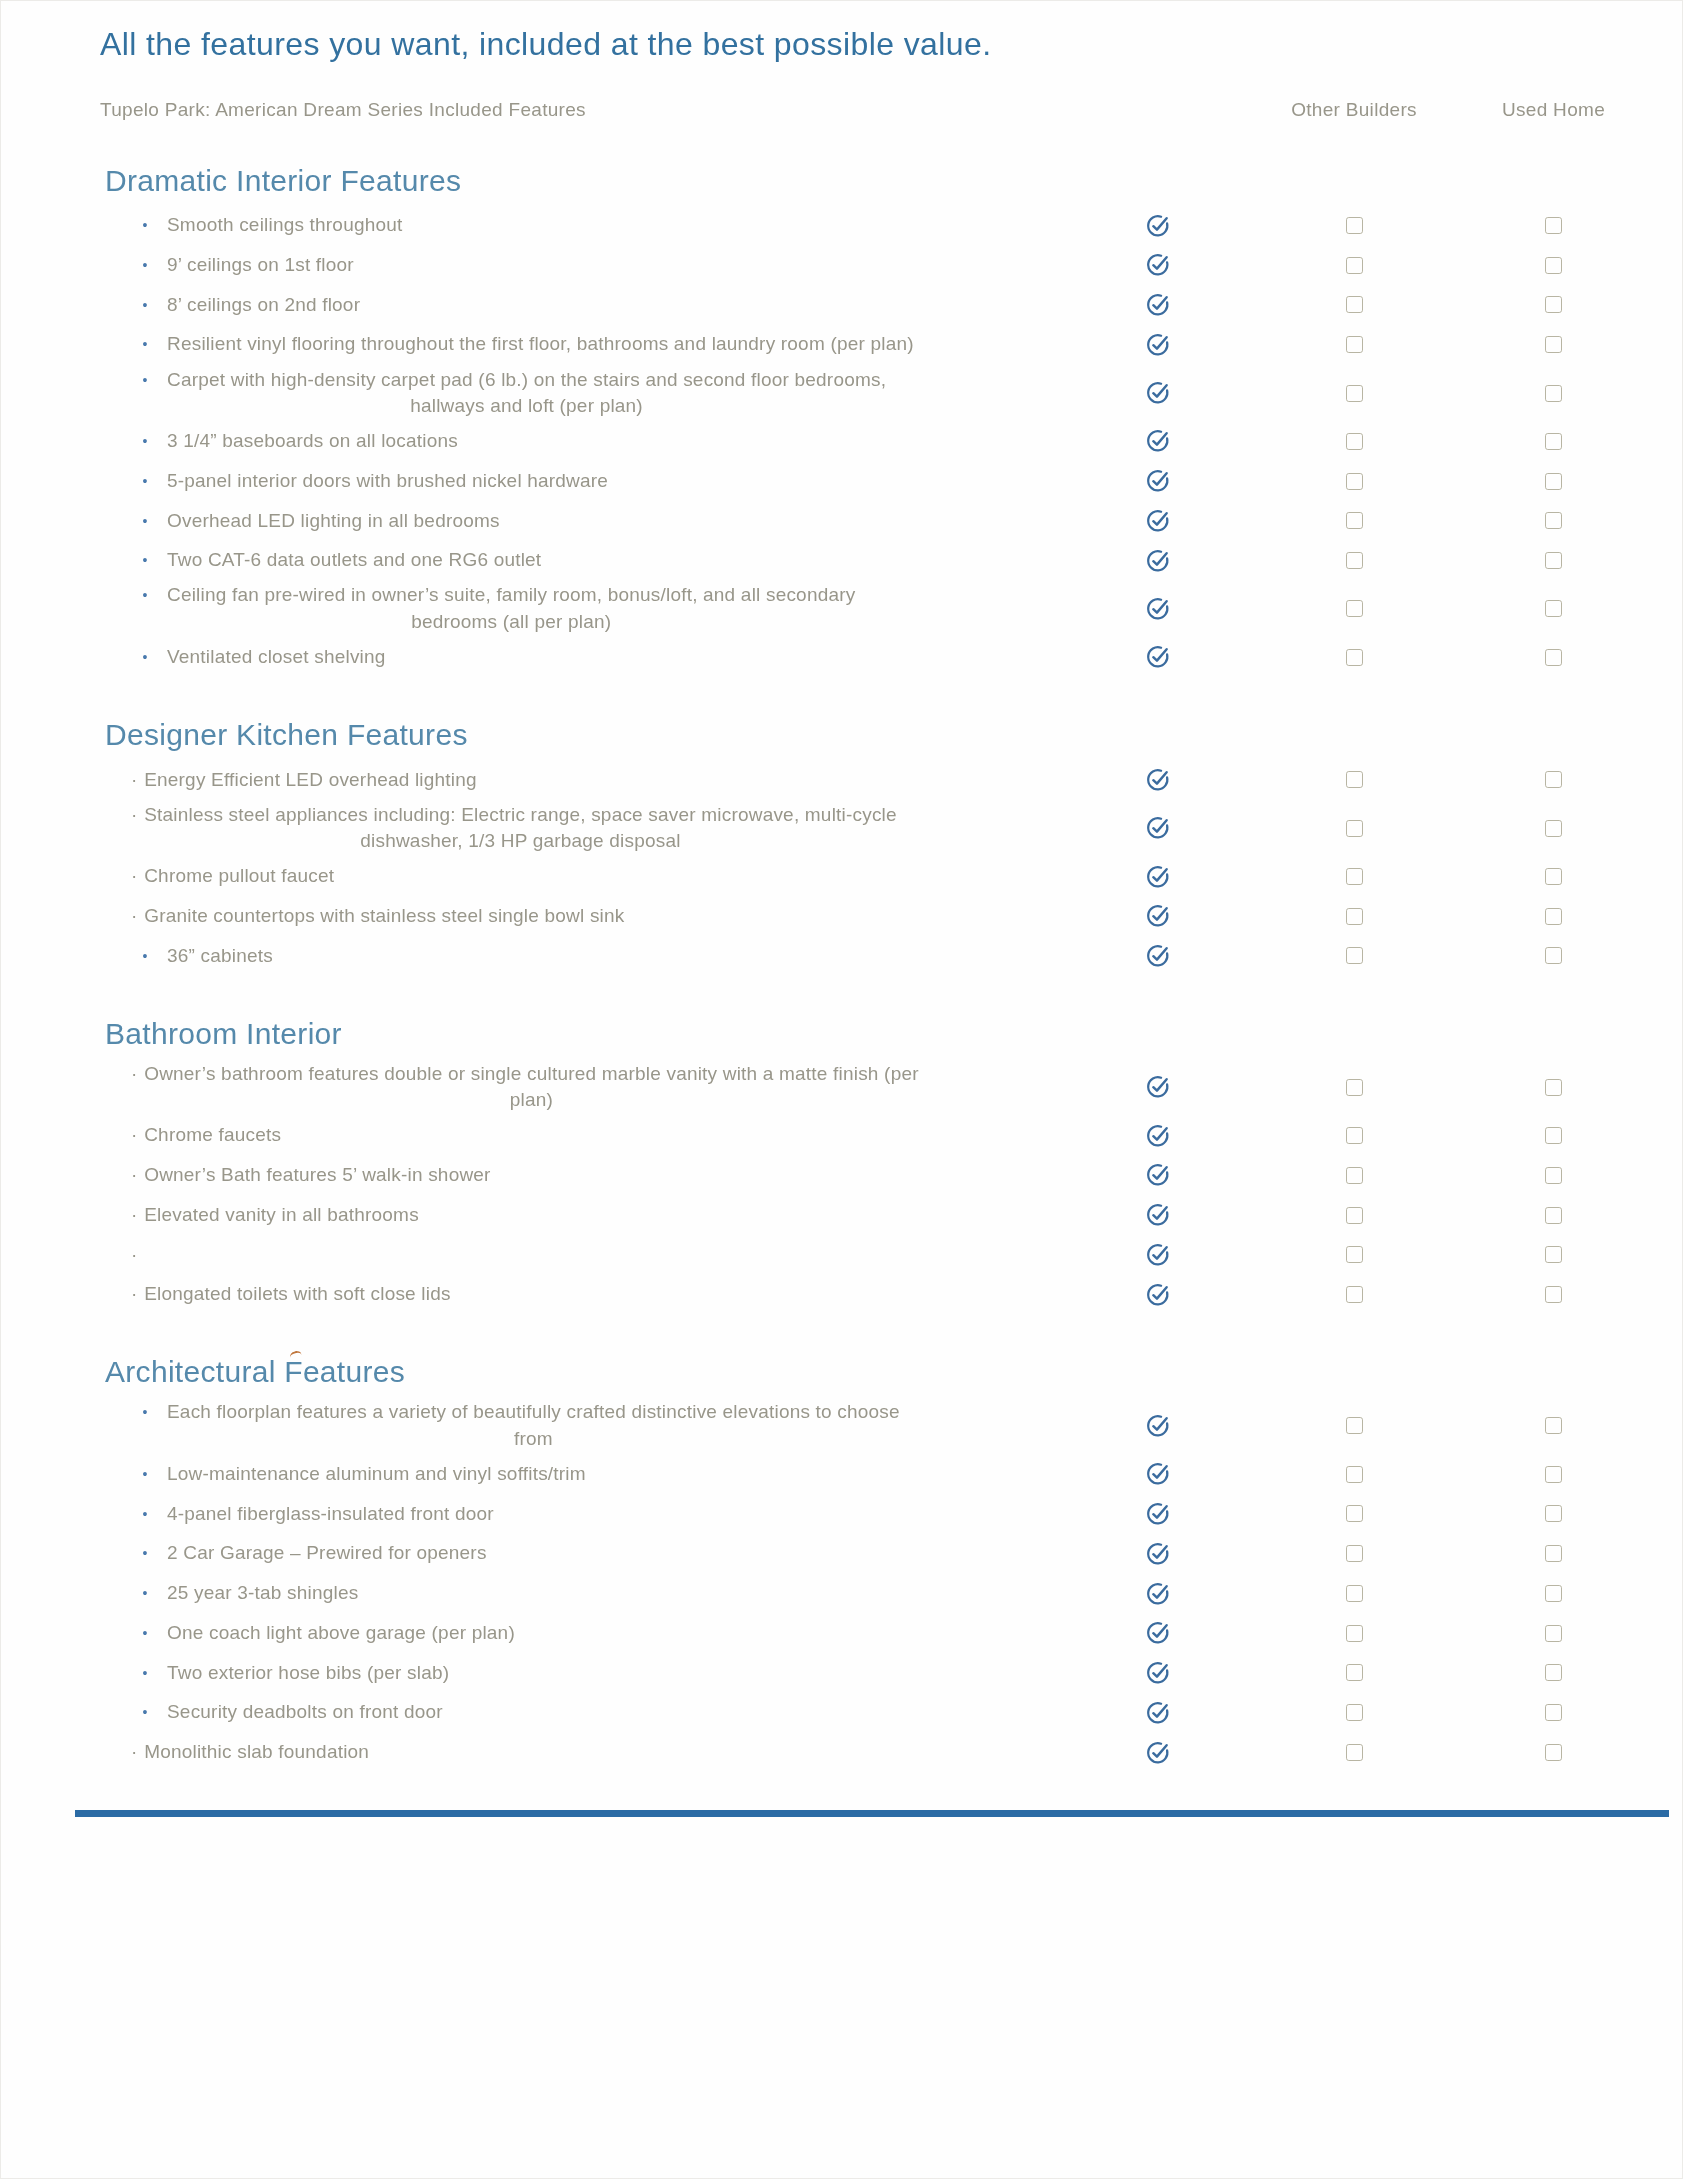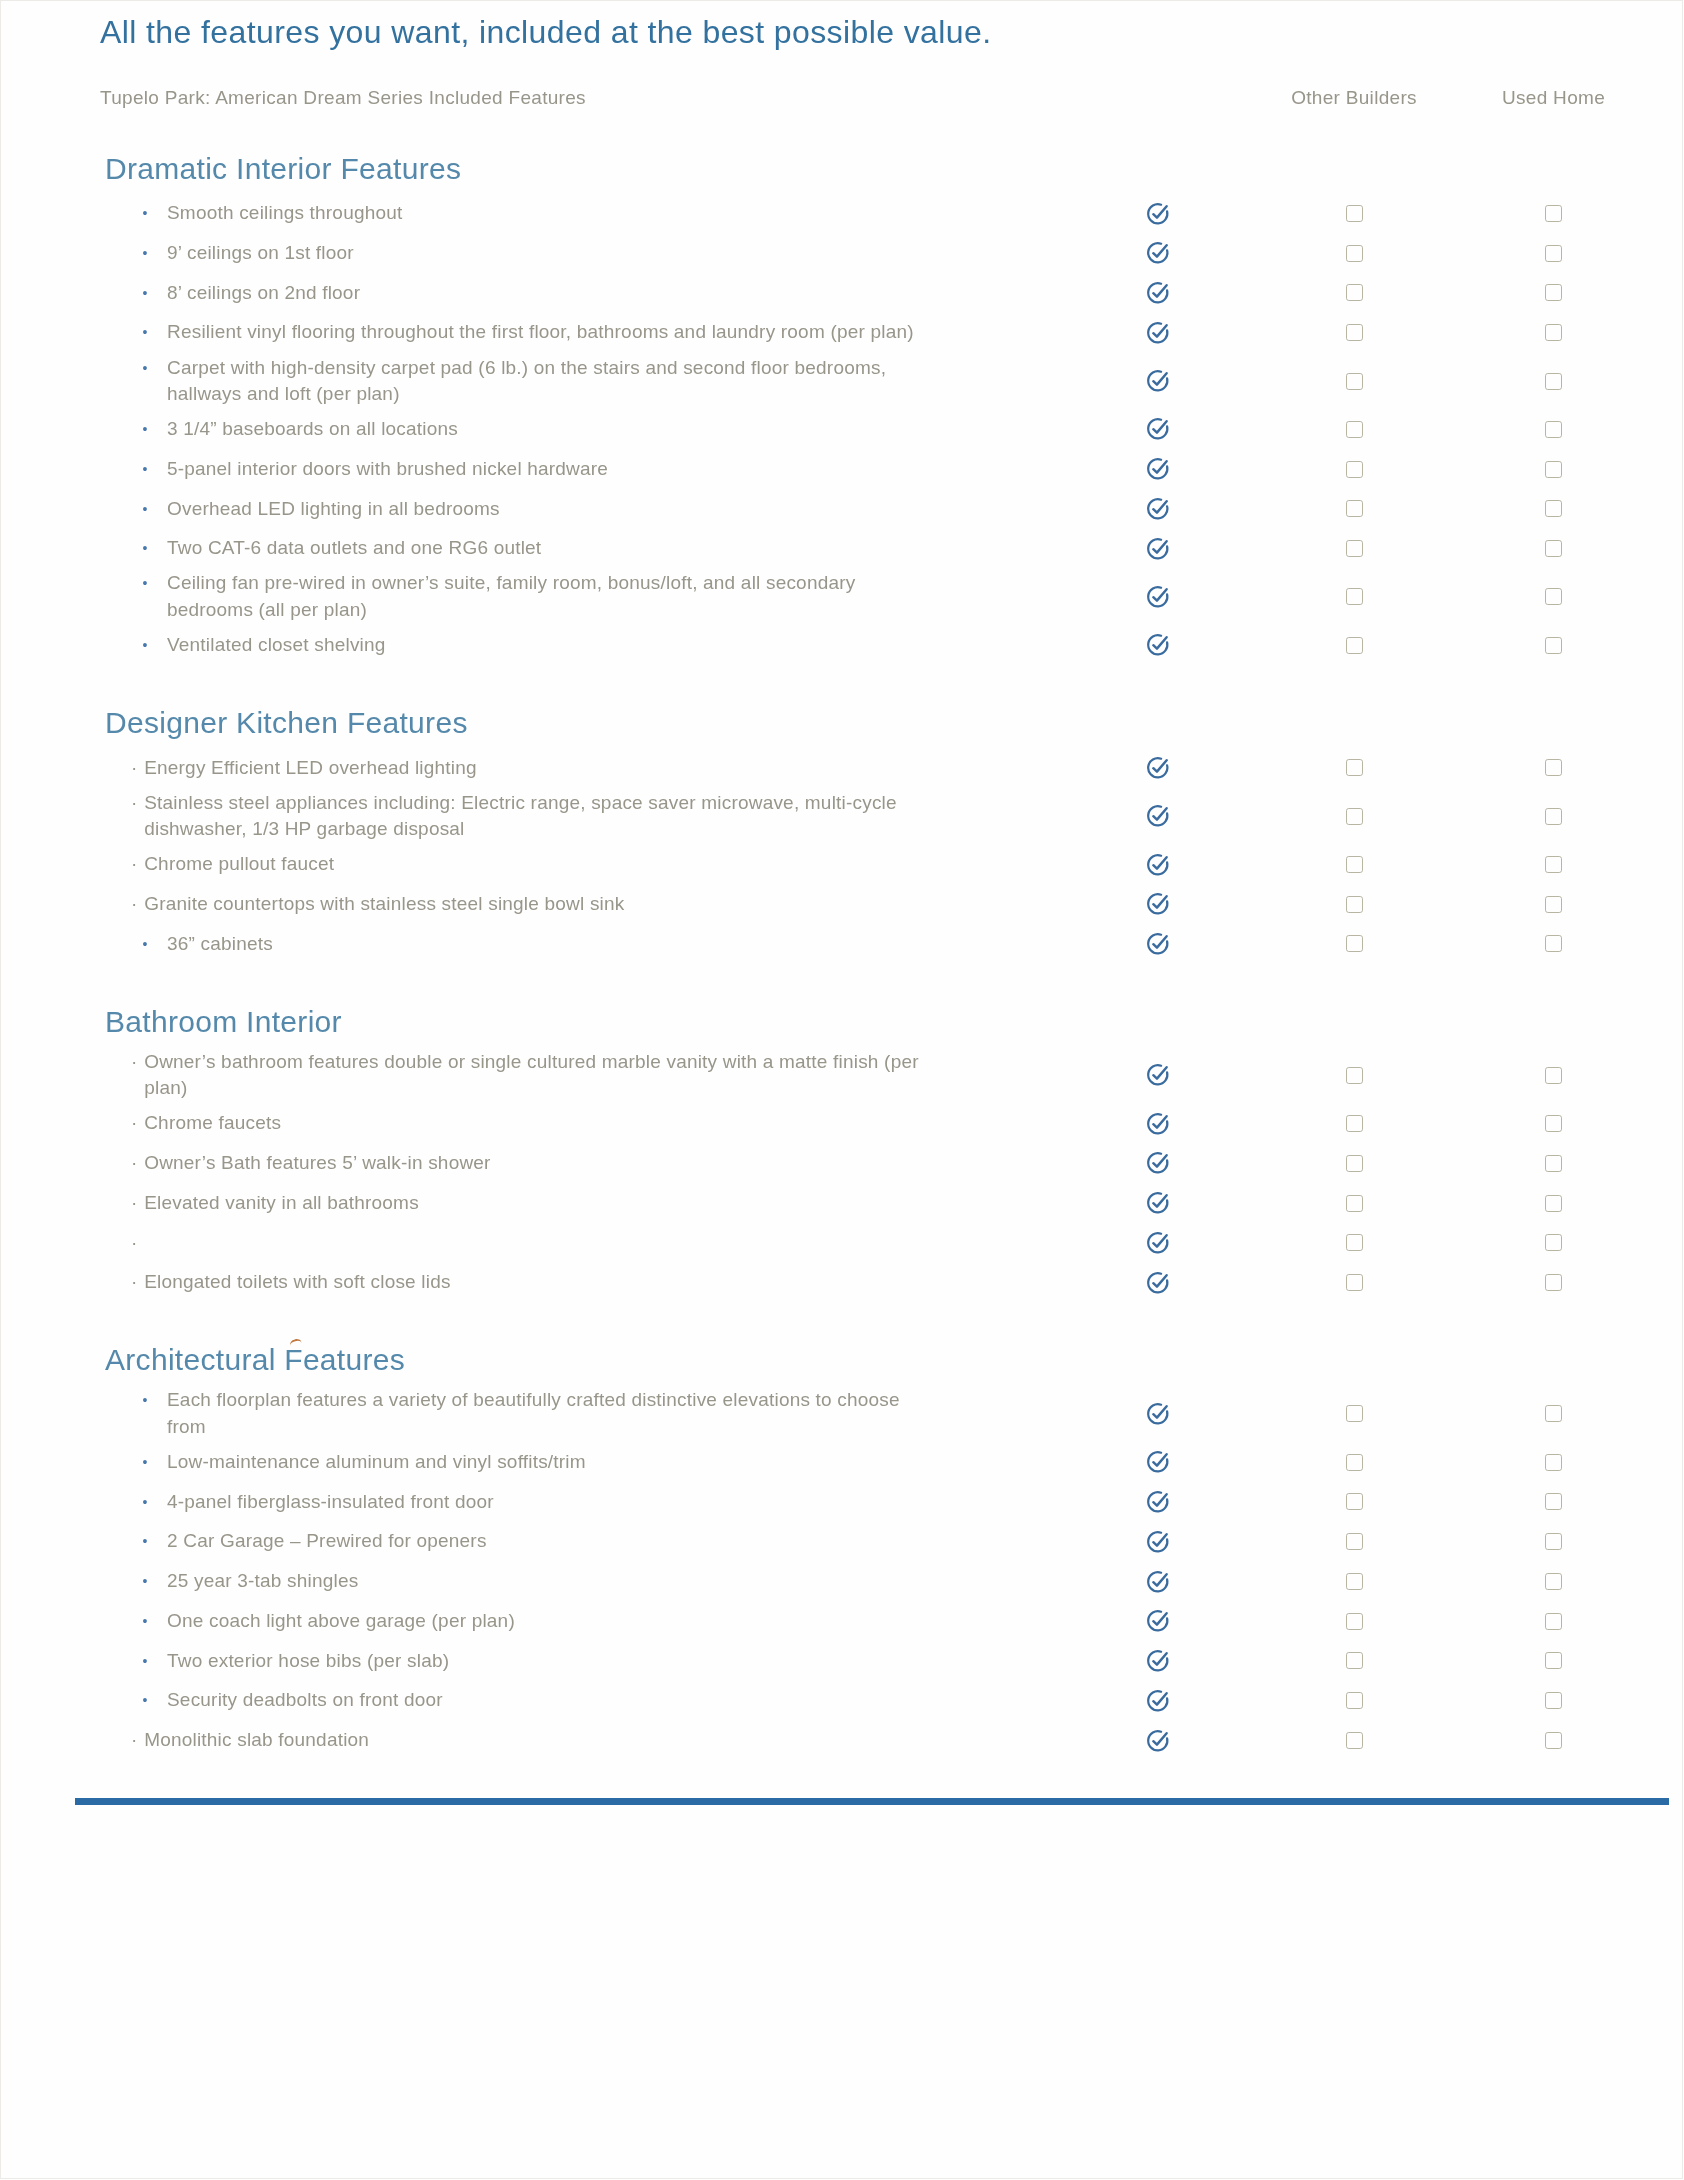--- a/index.html
+++ b/index.html
@@ -7,21 +7,21 @@
     width: 1685px; height: 2180px;
     background: #ffffff;
     font-family: "Liberation Sans", sans-serif;
     overflow: hidden;
   }
   .page {
     position: relative;
     width: 1683px; height: 2179px;
     border: 0.9px solid #ecebe8;
     box-sizing: border-box;
-    padding: 12px 0 0 71px;
+    padding: 24px 0 0 71px;
     background: #fefefe;
   }
   .title {
     margin: 0 0 0 28px;
     font-size: 32px;
     line-height: 38px;
     font-weight: normal;
     letter-spacing: 0.4px;
     color: var(--title-blue, #33719f);
   }
@@ -74,21 +74,21 @@
     padding-left: 11.4px;
     box-sizing: border-box;
     font-size: 14px;
     color: var(--bullet-blue, #4879ad);
   }
   .marker.attached {
     width: 13.2px;
     font-size: 19px;
     color: var(--body-gray, #98968a);
   }
-  .feature-text { flex: 0 1 auto; }
+  .feature-text { flex: 0 1 auto; text-align: center; }
   .cell-center { display: flex; justify-content: center; align-items: center; }
   .checkbox {
     width: 17px; height: 17px;
     border: 1.9px solid var(--checkbox-border, #b8b5a3);
     border-radius: 2.8px;
     background: #fefefe;
     box-sizing: border-box;
   }
   .check-icon { display: block; }
   .bottom-rule {

